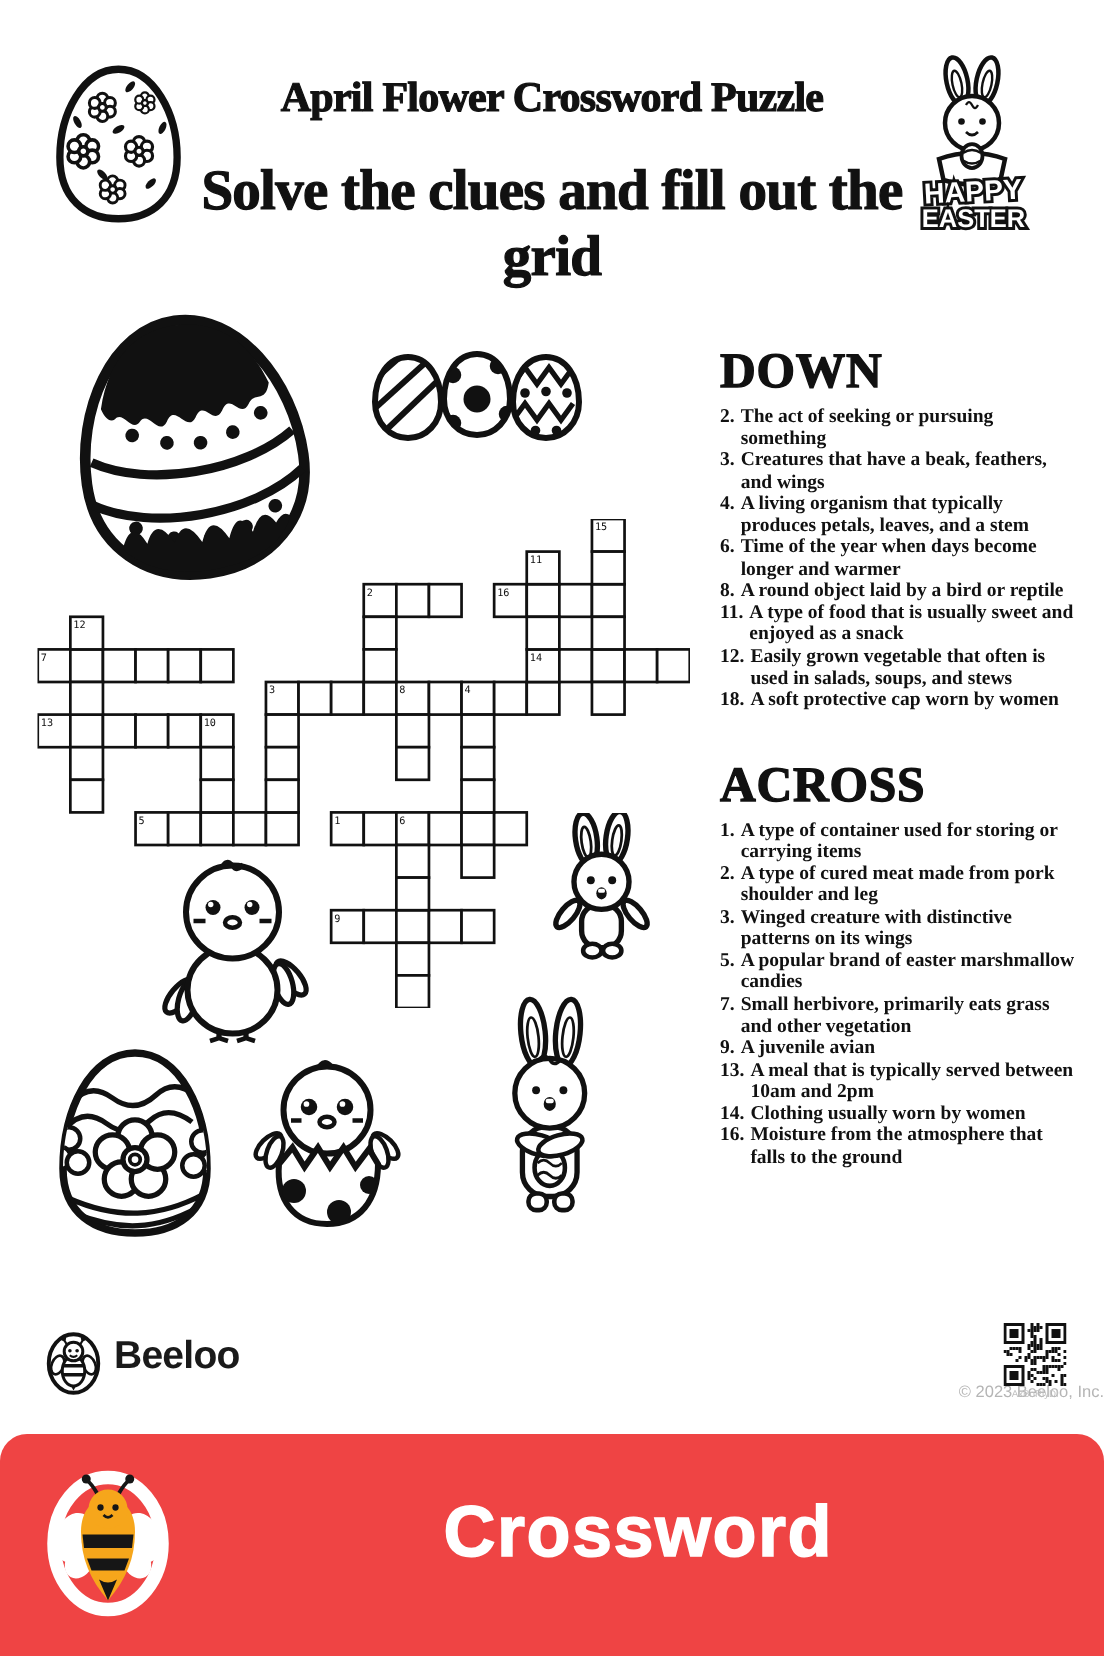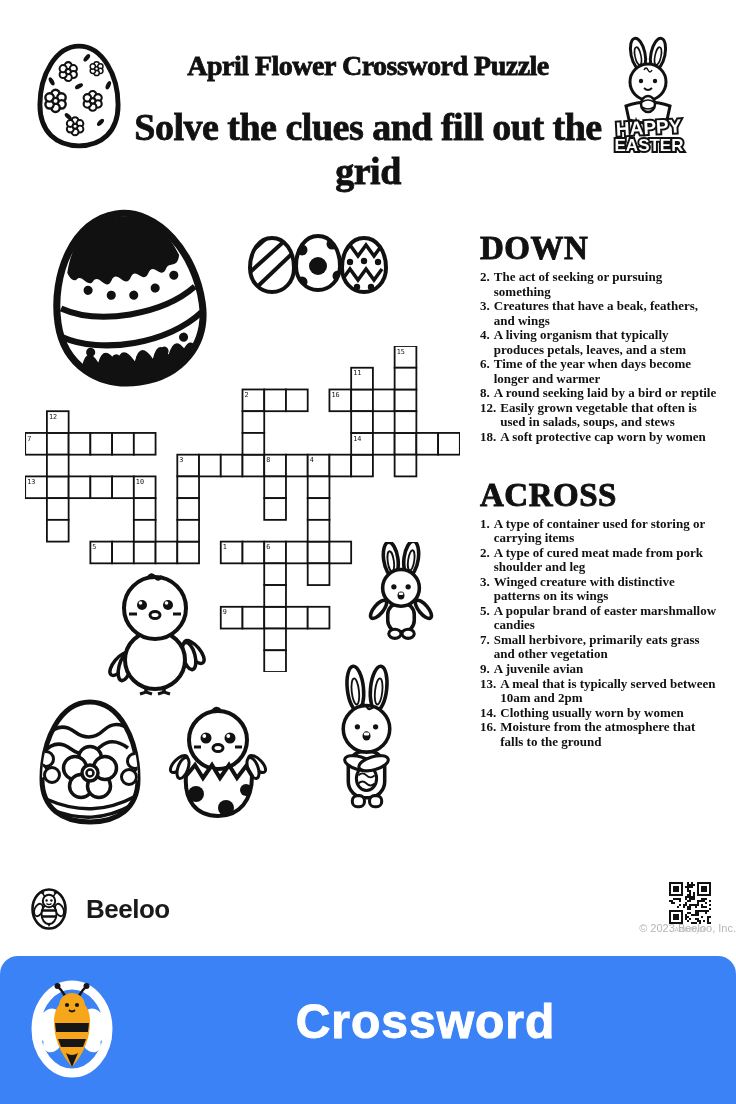--- a/index.html
+++ b/index.html
@@ -23,21 +23,21 @@
   
   .clues { left:480px; top:230px; width:240px; }
   .clue-heading {
     font-size:33px; font-weight:700; letter-spacing:0.5px;
     -webkit-text-stroke:0.9px #111; margin-bottom:3px;
   }
   .clue-heading.second { margin-top:32px; }
   .clue { display:flex; font-size:13px; line-height:1.12; font-weight:700; }
   .cnum { white-space:nowrap; margin-right:4px; }
   
-  .brandrow { left:30px; top:888px; display:flex; align-items:center; gap:18px; }
+  .brandrow { left:30px; top:888px; display:flex; align-items:flex-start; gap:8px; }
   .brandname { font-family:"Liberation Sans", sans-serif; font-size:26px; font-weight:700; color:#1a1a1a; letter-spacing:-0.5px; }
   .copyright { left:0; top:922px; width:736px; text-align:right;
     font-family:"Liberation Sans", sans-serif; font-size:11px; color:#b5b5b5; }
   .qrwrap { left:668px; top:882px; width:44px; text-align:center; }
   .qrlabel { font-family:"Liberation Sans", sans-serif; font-size:6.5px; color:#c2c2c2; margin-top:2px; }
   
   .banner {
     left:0; top:956px; width:736px; height:148px;
     border-radius:18px 18px 0 0; display:flex; align-items:center;
   }
@@ -386,21 +386,25 @@
         <div class="clue">
           <span class="cnum">4.</span>
           <span class="ctxt">A living organism that typically produces petals, leaves, and a stem</span>
         </div>
         <div class="clue">
           <span class="cnum">6.</span>
           <span class="ctxt">Time of the year when days become longer and warmer</span>
         </div>
         <div class="clue">
           <span class="cnum">8.</span>
-          <span class="ctxt">A round seeking laid by a bird or reptile</span>
+          <span class="ctxt">A round object laid by a bird or reptile</span>
+        </div>
+        <div class="clue">
+          <span class="cnum">11.</span>
+          <span class="ctxt">A type of food that is usually sweet and enjoyed as a snack</span>
         </div>
         <div class="clue">
           <span class="cnum">12.</span>
           <span class="ctxt">Easily grown vegetable that often is used in salads, soups, and stews</span>
         </div>
         <div class="clue">
           <span class="cnum">18.</span>
           <span class="ctxt">A soft protective cap worn by women</span>
         </div>
       </div>
@@ -583,21 +587,21 @@
         <rect x="28" y="0" width="14" height="14" fill="#111"></rect>
         <rect x="30" y="2" width="10" height="10" fill="#fff"></rect>
         <rect x="32" y="4" width="6" height="6" fill="#111"></rect>
         <rect x="0" y="28" width="14" height="14" fill="#111"></rect>
         <rect x="2" y="30" width="10" height="10" fill="#fff"></rect>
         <rect x="4" y="32" width="6" height="6" fill="#111"></rect>
       </svg>
     <div class="qrlabel">AxBoRlyDl</div>
   </div>
 
-  <div class="abs banner" style="background: #3b82f6;">
+  <div class="abs banner" style="background: #ef4444;">
     <svg class="banner-badge" width="88" height="102" viewBox="0 0 88 100">
       <ellipse cx="44" cy="50" rx="36" ry="44" fill="none" stroke="#fff" stroke-width="9"></ellipse>
       <g>
         <ellipse cx="21" cy="46" rx="12" ry="17" fill="#fff" transform="rotate(22 21 46)"></ellipse>
         <ellipse cx="67" cy="46" rx="12" ry="17" fill="#fff" transform="rotate(-22 67 46)"></ellipse>
         <ellipse cx="25" cy="62" rx="9" ry="12" fill="#fff" transform="rotate(30 25 62)"></ellipse>
         <ellipse cx="63" cy="62" rx="9" ry="12" fill="#fff" transform="rotate(-30 63 62)"></ellipse>
         <path d="M44,20 C56,20 62,30 62,42 C62,60 56,74 44,88 C32,74 26,60 26,42 C26,30 32,20 44,20 Z" fill="#f6a61b"></path>
         <path d="M27,44 h34 l-1,9 h-32 Z" fill="#161616"></path>
         <path d="M30,60 h28 l-3,8 h-22 Z" fill="#161616"></path>

